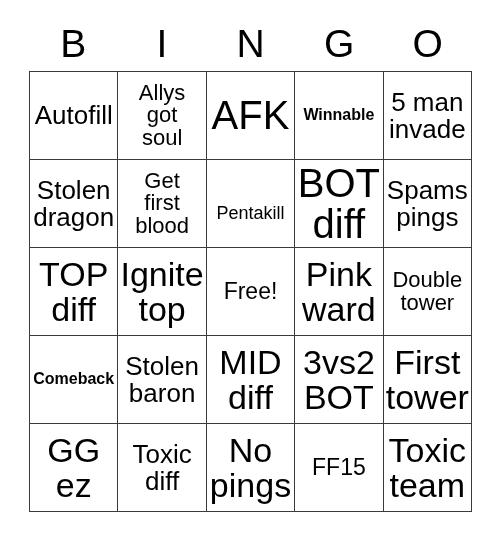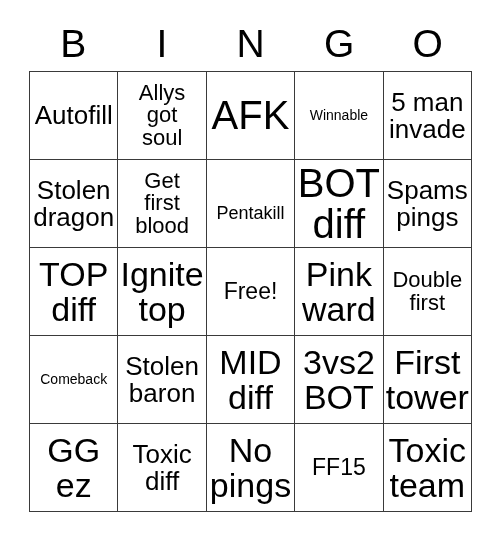--- a/index.html
+++ b/index.html
@@ -83,21 +83,21 @@
     white-space: pre-line;
   }
 
   
   .fs-xxl .cell-text { font-size: 40px; }
   .fs-xl  .cell-text { font-size: 34px; }
   .fs-l   .cell-text { font-size: 23px; }
   .fs-m   .cell-text { font-size: 26px; }
   .fs-s   .cell-text { font-size: 22px; }
   .fs-xs  .cell-text { font-size: 18px; margin-top: 20px; }
-  .fs-xxs .cell-text { font-size: 14px; }
+  .fs-xxs .cell-text { font-size: 16px; font-weight: bold; }
 </style>
 </head>
 <body>
 
 <div id="card">
 
   <div id="bingo-header">
     <div class="header-letter">B</div>
     <div class="header-letter">I</div>
     <div class="header-letter">N</div>
@@ -154,21 +154,21 @@
       </div>
       <div class="bingo-cell fs-l">
         <span class="cell-text">Free!</span>
       </div>
       <div class="bingo-cell fs-xl">
         <span class="cell-text">Pink
 ward</span>
       </div>
       <div class="bingo-cell fs-s">
         <span class="cell-text">Double
-first</span>
+tower</span>
       </div>
       <div class="bingo-cell fs-xxs">
         <span class="cell-text">Comeback</span>
       </div>
       <div class="bingo-cell fs-m">
         <span class="cell-text">Stolen
 baron</span>
       </div>
       <div class="bingo-cell fs-xl">
         <span class="cell-text">MID

